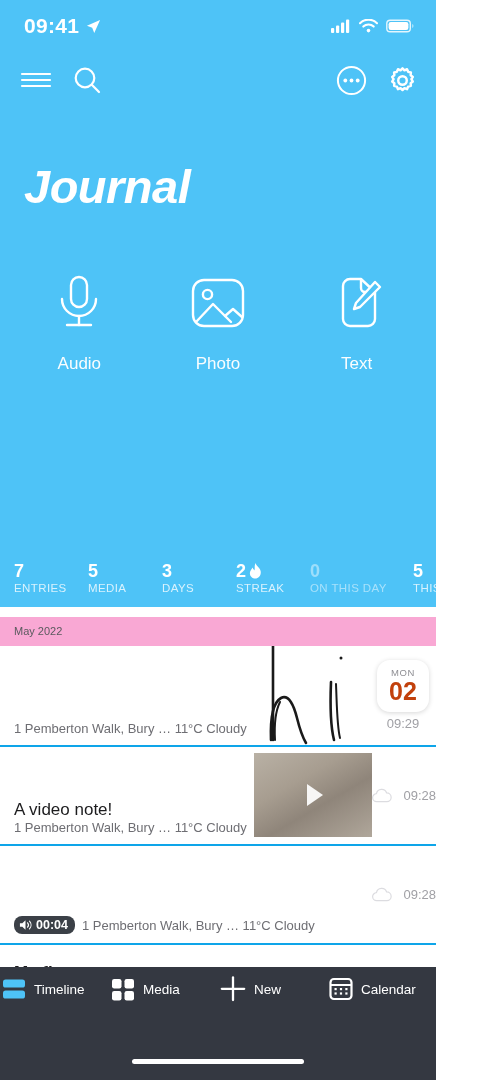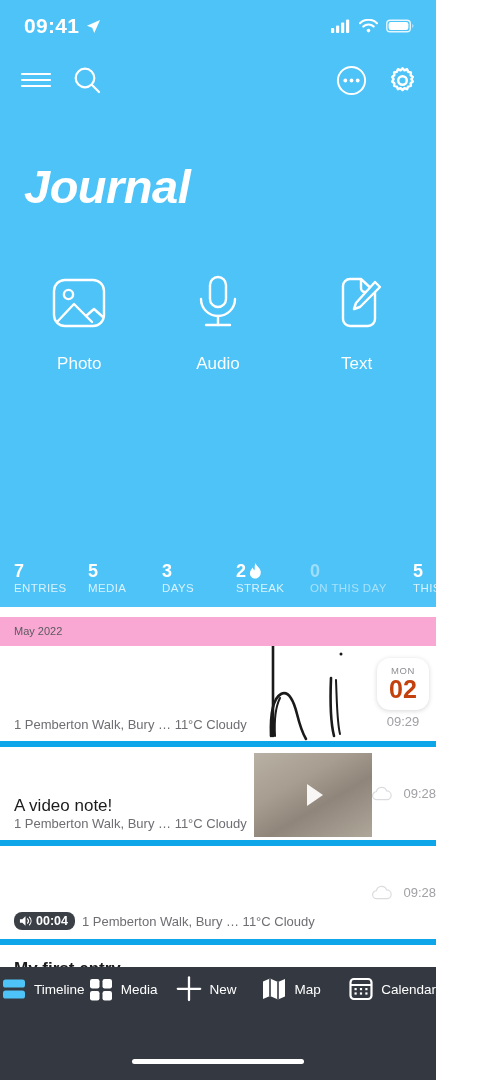--- a/index.html
+++ b/index.html
@@ -73,21 +73,21 @@
   .timeline { flex: 1 1 auto; background: #fff; overflow: hidden; position: relative; }
   .month-header {
     background: #f9a8d4;
     padding: 8px 14px 9px;
     font-size: 11px;
     color: #5a5a5e;
     margin-top: 10px;
   }
   .entry {
     position: relative;
-    border-bottom: 6px solid #0ea5e9;
+    border-bottom: 2px solid #0ea5e9;
     min-height: 99px;
     display: flex; flex-direction: column; justify-content: flex-end;
     background: #fff;
   }
   .entry-title {
     font-size: 17px; color: #1c1c1e;
     padding: 12px 14px 0;
   }
   .entry-title.bold { font-weight: bold; }
   .entry-meta {
@@ -210,38 +210,38 @@
     </div>
 
     <div class="title-wrap">
       <h1 class="page-title">Journal</h1>
     </div>
 
     <div class="actions">
       <div class="action">
         <span>
           <svg width="62" height="62" viewBox="0 0 62 62">
+            <rect x="23" y="5" width="16" height="30" rx="8" stroke="#fff" stroke-width="2.4" fill="none"></rect>
+            <path d="M14 27 A17 17 0 0 0 48 27" stroke="#fff" stroke-width="2.4" fill="none" stroke-linecap="round"></path>
+            <line x1="31" y1="44" x2="31" y2="53" stroke="#fff" stroke-width="2.4" stroke-linecap="round"></line>
+            <line x1="19" y1="53" x2="43" y2="53" stroke="#fff" stroke-width="2.4" stroke-linecap="round"></line>
+          </svg>
+        </span>
+        <span class="action-label">Audio</span>
+      </div>
+      <div class="action">
+        <span>
+          <svg width="62" height="62" viewBox="0 0 62 62">
             <rect x="6" y="8" width="50" height="46" rx="11" stroke="#fff" stroke-width="2.4" fill="none"></rect>
             <circle cx="20.5" cy="22.5" r="4.6" stroke="#fff" stroke-width="2.4" fill="none"></circle>
             <path d="M9 50 L26 32 L44 50" stroke="#fff" stroke-width="2.4" fill="none" stroke-linejoin="round" stroke-linecap="round"></path>
             <path d="M38 44 L46 37 L55 45" stroke="#fff" stroke-width="2.4" fill="none" stroke-linejoin="round" stroke-linecap="round"></path>
           </svg>
         </span>
         <span class="action-label">Photo</span>
-      </div>
-      <div class="action">
-        <span>
-          <svg width="62" height="62" viewBox="0 0 62 62">
-            <rect x="23" y="5" width="16" height="30" rx="8" stroke="#fff" stroke-width="2.4" fill="none"></rect>
-            <path d="M14 27 A17 17 0 0 0 48 27" stroke="#fff" stroke-width="2.4" fill="none" stroke-linecap="round"></path>
-            <line x1="31" y1="44" x2="31" y2="53" stroke="#fff" stroke-width="2.4" stroke-linecap="round"></line>
-            <line x1="19" y1="53" x2="43" y2="53" stroke="#fff" stroke-width="2.4" stroke-linecap="round"></line>
-          </svg>
-        </span>
-        <span class="action-label">Audio</span>
       </div>
       <div class="action">
         <span>
           <svg width="62" height="62" viewBox="0 0 62 62">
             <path d="M17 14 a7 7 0 0 1 7-7 h11 l14 13 v27 a7 7 0 0 1 -7 7 H24 a7 7 0 0 1 -7-7 Z" stroke="#fff" stroke-width="2.4" fill="none" stroke-linejoin="round"></path>
             <path d="M35 7 v9 a4 4 0 0 0 4 4 h9" stroke="#fff" stroke-width="2.4" fill="none" stroke-linejoin="round"></path>
             <path d="M49 10 L54 15 L34 35 L28 37 L30 31 Z" stroke="#fff" stroke-width="2.4" fill="#4ec3f7" stroke-linejoin="round"></path>
           </svg>
         </span>
         <span class="action-label">Text</span>
@@ -369,27 +369,20 @@
         <rect x="15.5" y="15" width="9.5" height="9.5" rx="2.2" fill="#fff"></rect>
       </svg>
       <span class="tab-label">Media</span>
     </div>
     <div class="tab">
       <svg width="30" height="26" viewBox="0 0 30 26">
         <line x1="15" y1="1.5" x2="15" y2="24" stroke="#fff" stroke-width="2.3" stroke-linecap="round"></line>
         <line x1="3.8" y1="12.8" x2="26.2" y2="12.8" stroke="#fff" stroke-width="2.3" stroke-linecap="round"></line>
       </svg>
       <span class="tab-label">New</span>
-    </div>
-    <div class="tab">
-      <svg width="28" height="26" viewBox="0 0 28 26">
-        <path d="M3 5.5 L10 2.5 L18 6 L25 3 V20.5 L18 23.5 L10 20 L3 23 Z" fill="#fff"></path>
-        <path d="M10 2.5 V20 M18 6 V23.5" stroke="#343841" stroke-width="1.6"></path>
-      </svg>
-      <span class="tab-label">Map</span>
     </div>
     <div class="tab">
       <svg width="28" height="26" viewBox="0 0 28 26">
         <rect x="3.5" y="3" width="21" height="20" rx="3.4" stroke="#fff" stroke-width="2.2" fill="none"></rect>
         <line x1="3.5" y1="9" x2="24.5" y2="9" stroke="#fff" stroke-width="2"></line>
         <g fill="#fff">
           <rect x="7.5" y="12" width="2.2" height="2.2"></rect>
             <rect x="12.9" y="12" width="2.2" height="2.2"></rect>
             <rect x="18.3" y="12" width="2.2" height="2.2"></rect>
           <rect x="7.5" y="16.4" width="2.2" height="2.2"></rect>

